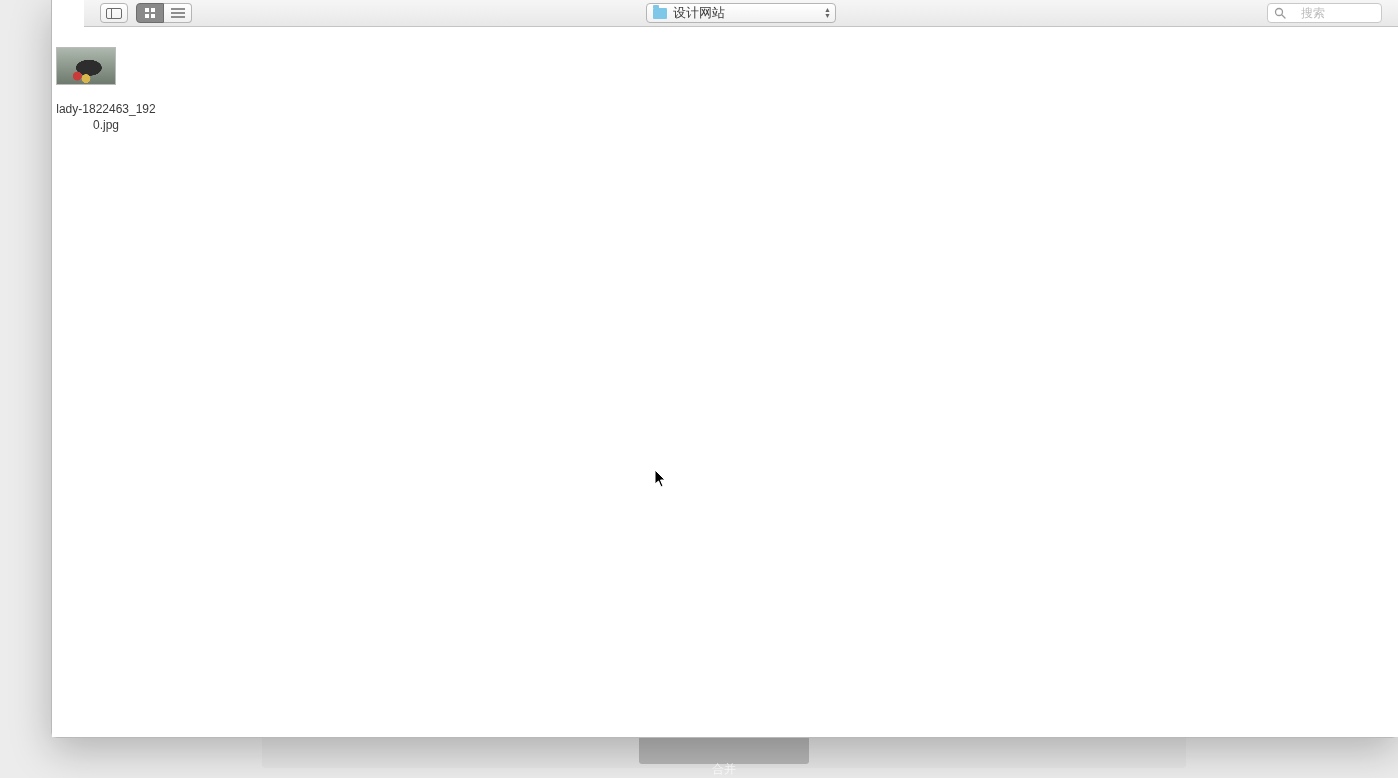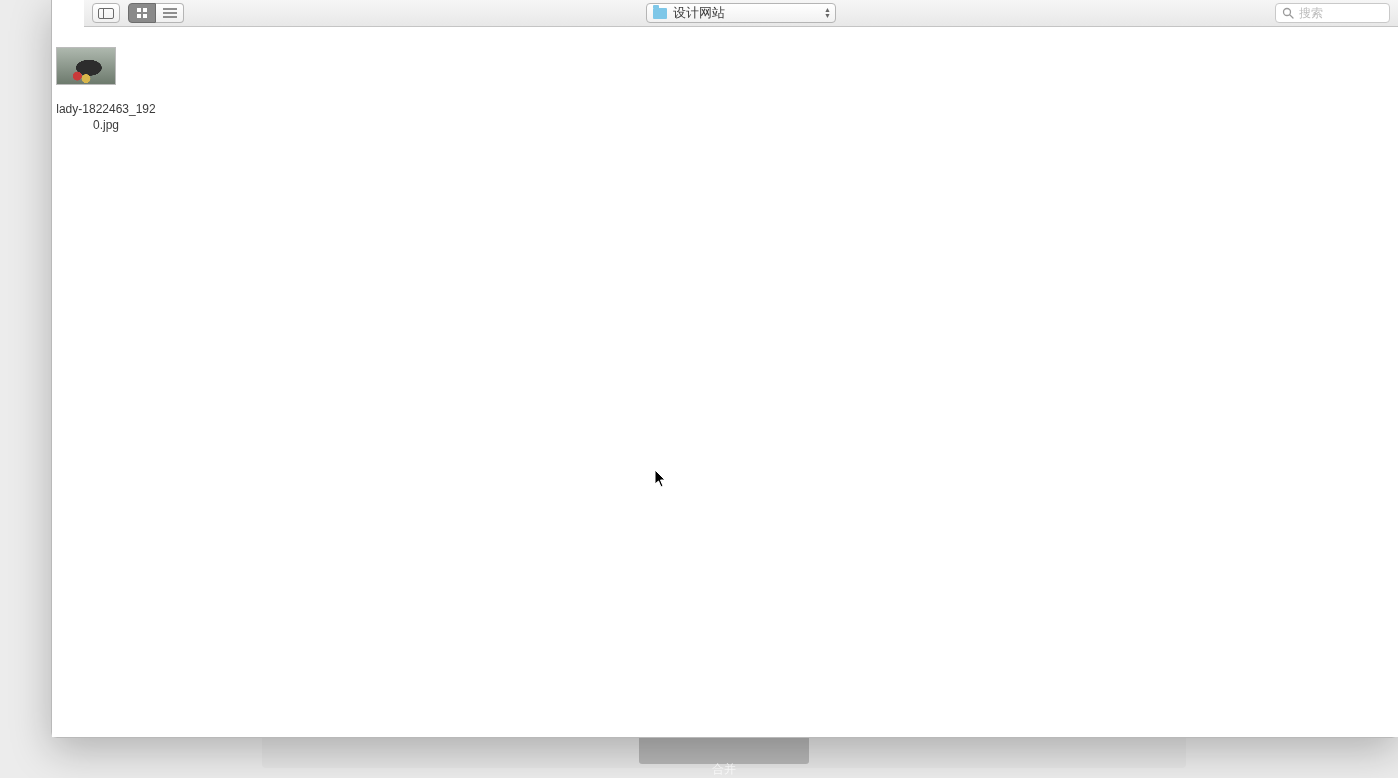--- a/index.html
+++ b/index.html
@@ -21,21 +21,21 @@
     display: flex;
     flex-direction: column;
   }
 
   .toolbar {
     height: 27px;
     background: linear-gradient(#f6f6f6, #e8e8e8);
     border-bottom: 1px solid #c4c4c4;
     display: flex;
     align-items: center;
-    padding: 0 8px;
+    padding: 0 16px;
     gap: 8px;
     position: relative;
     margin-left: 32px;
   }
 
   .seg-group { display: inline-flex; }
   .seg-btn {
     height: 20px;
     min-width: 28px;
     padding: 0 5px;
@@ -71,21 +71,21 @@
     font-size: 7px; line-height: 6px; color: #666;
   }
 
   .search-wrap { margin-left: auto; }
   .search {
     height: 20px; width: 115px;
     background: #fff;
     border: 1px solid #c9c9c9;
     border-radius: 4px;
     display: flex; align-items: center;
-    padding: 0 6px; gap: 5px;
+    padding: 0 6px; gap: 15px;
     color: #bdbdbd;
   }
   .search input {
     border: none; outline: none; width: 100%; font-size: 12px;
     color: #333; background: transparent;
   }
   .search input::placeholder { color: #bdbdbd; }
 
   .content {
     flex: 1;

